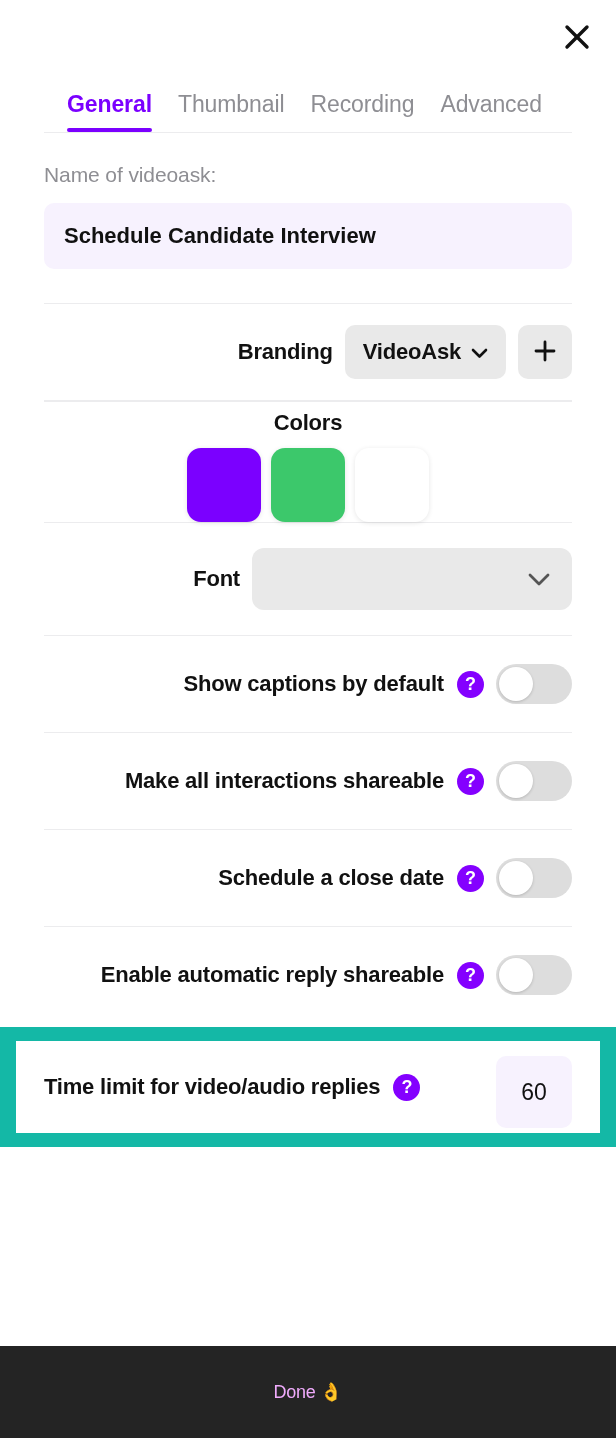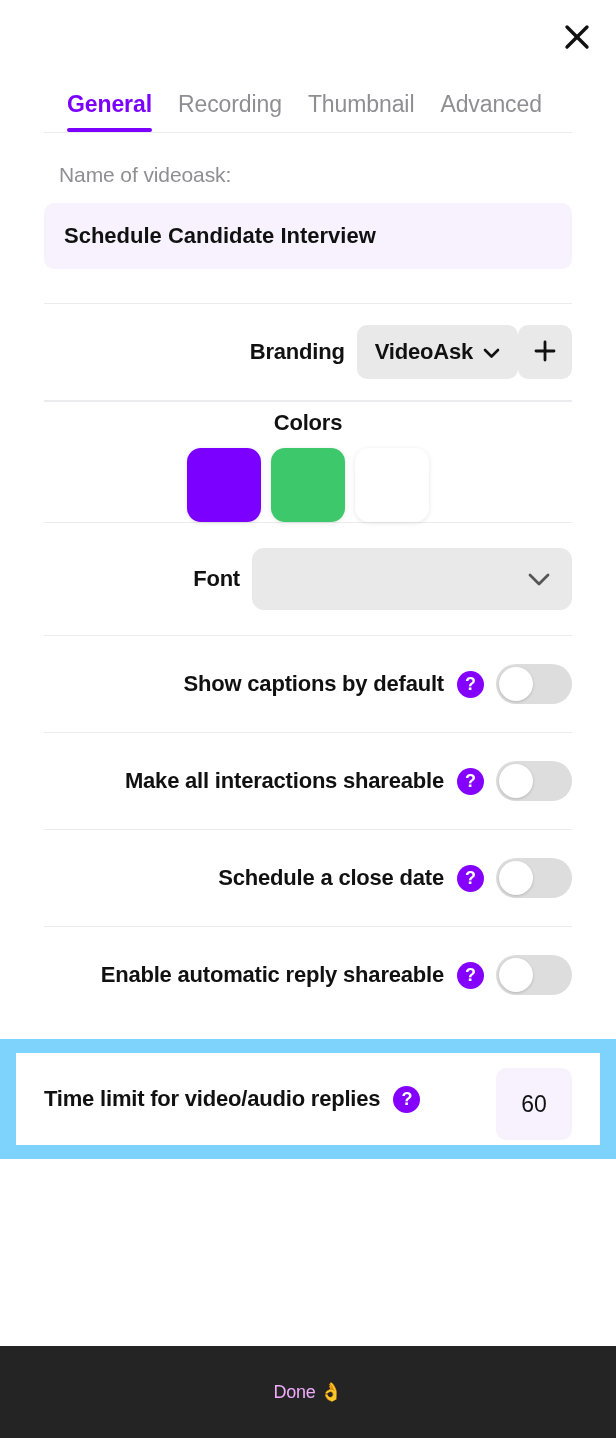--- a/index.html
+++ b/index.html
@@ -89,21 +89,20 @@
   }
 
   .field-block {
     padding: 30px 0 34px 0;
   }
   .field-label {
     font-size: 21px;
     color: #8e8e93;
     margin-bottom: 16px;
     letter-spacing: -0.1px;
-    margin-left: 15px;
   }
   .name-input {
     width: 100%;
     height: 66px;
     background: #f7f2fe;
     border: none;
     border-radius: 10px;
     padding: 0 20px;
     font-size: 22px;
     font-family: "Liberation Sans", sans-serif;
@@ -125,20 +124,21 @@
     font-weight: 700;
     color: #111111;
     display: flex;
     align-items: center;
     gap: 13px;
     letter-spacing: -0.2px;
   }
   .row-right {
     display: flex;
     align-items: center;
+    gap: 12px;
   }
 
   
   .pill {
     height: 54px;
     background: #e9e9e9;
     border: none;
     border-radius: 10px;
     padding: 0 18px;
     display: flex;
@@ -229,23 +229,23 @@
     left: 3px;
     width: 34px;
     height: 34px;
     border-radius: 50%;
     background: #ffffff;
     box-shadow: 0 1px 3px rgba(0,0,0,0.18);
   }
 
   
   .highlight-wrap {
-    margin: 16px -44px;
+    margin: 4px -44px;
     padding: 0 16px;
-    background: #7dd3fc;
+    background: #14b8a6;
     padding-top: 14px;
     padding-bottom: 14px;
   }
   .highlight-inner {
     background: #ffffff;
     padding: 0 28px;
     overflow: hidden;
     height: 92px;
     display: flex;
     align-items: center;
@@ -293,22 +293,22 @@
     <button class="close-btn" aria-label="Close">
       <svg width="30" height="30" viewBox="0 0 30 30" aria-hidden="true">
         <line x1="5" y1="5" x2="25" y2="25" stroke="#111111" stroke-width="3.4" stroke-linecap="round"></line>
         <line x1="25" y1="5" x2="5" y2="25" stroke="#111111" stroke-width="3.4" stroke-linecap="round"></line>
       </svg>
     </button>
   </div>
 
   <div class="tabs">
     <div class="tab active">General</div>
+    <div class="tab">Thumbnail</div>
     <div class="tab">Recording</div>
-    <div class="tab">Thumbnail</div>
     <div class="tab">Advanced</div>
   </div>
 
   <div class="body">
 
     <div class="divider"></div>
 
     <div class="field-block">
       <div class="field-label">Name of videoask:</div>
       <input class="name-input" type="text" value="Schedule Candidate Interview" style="">

